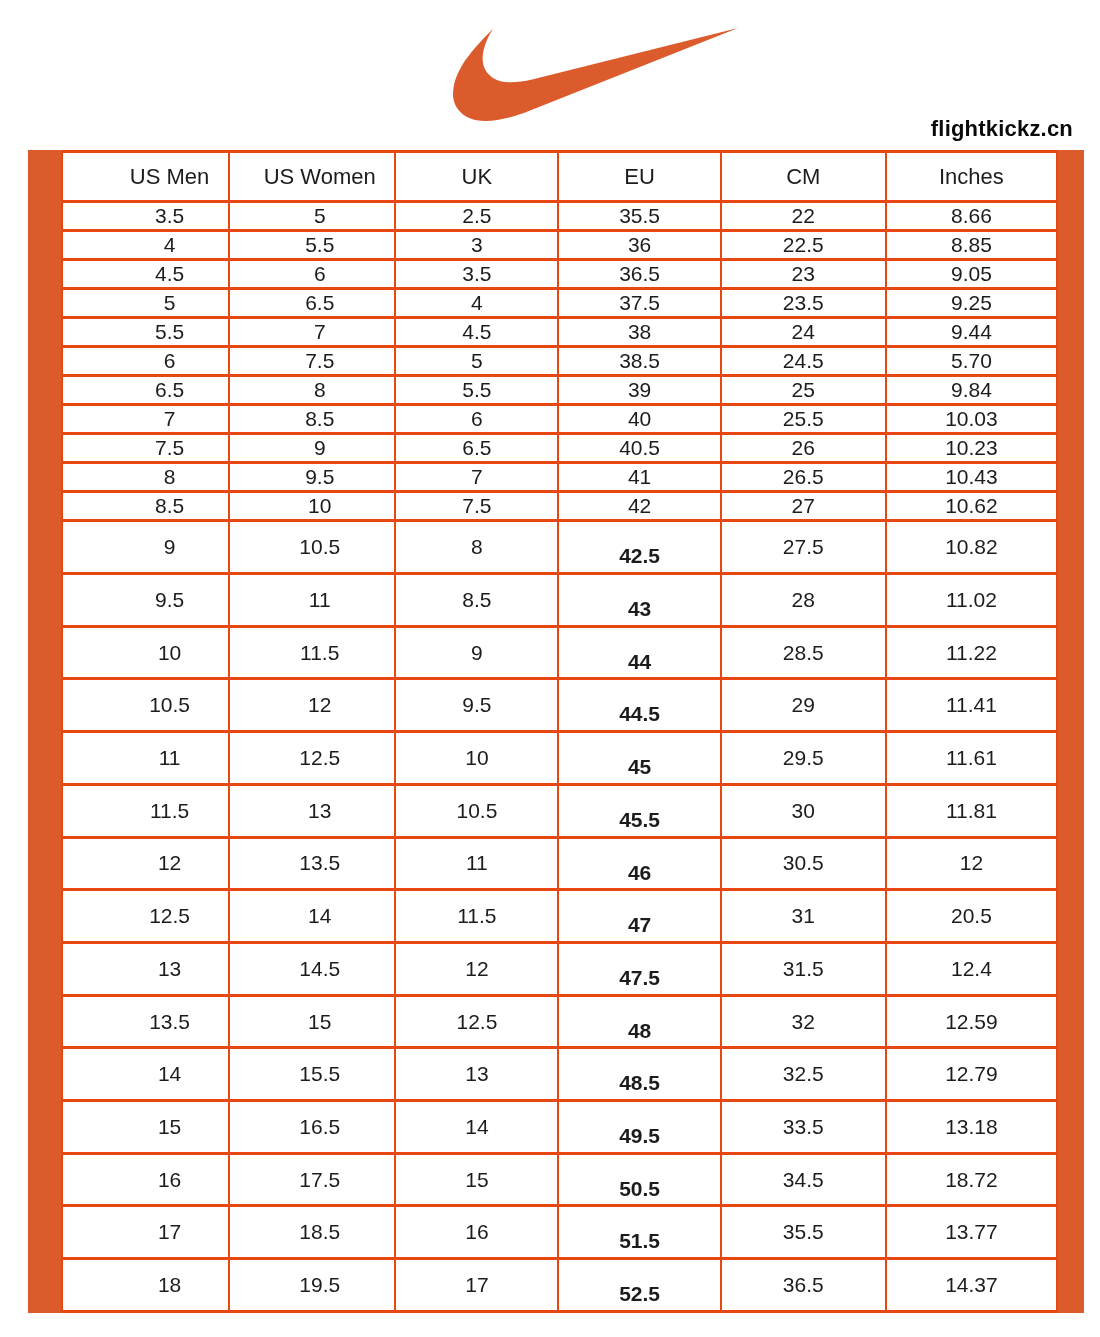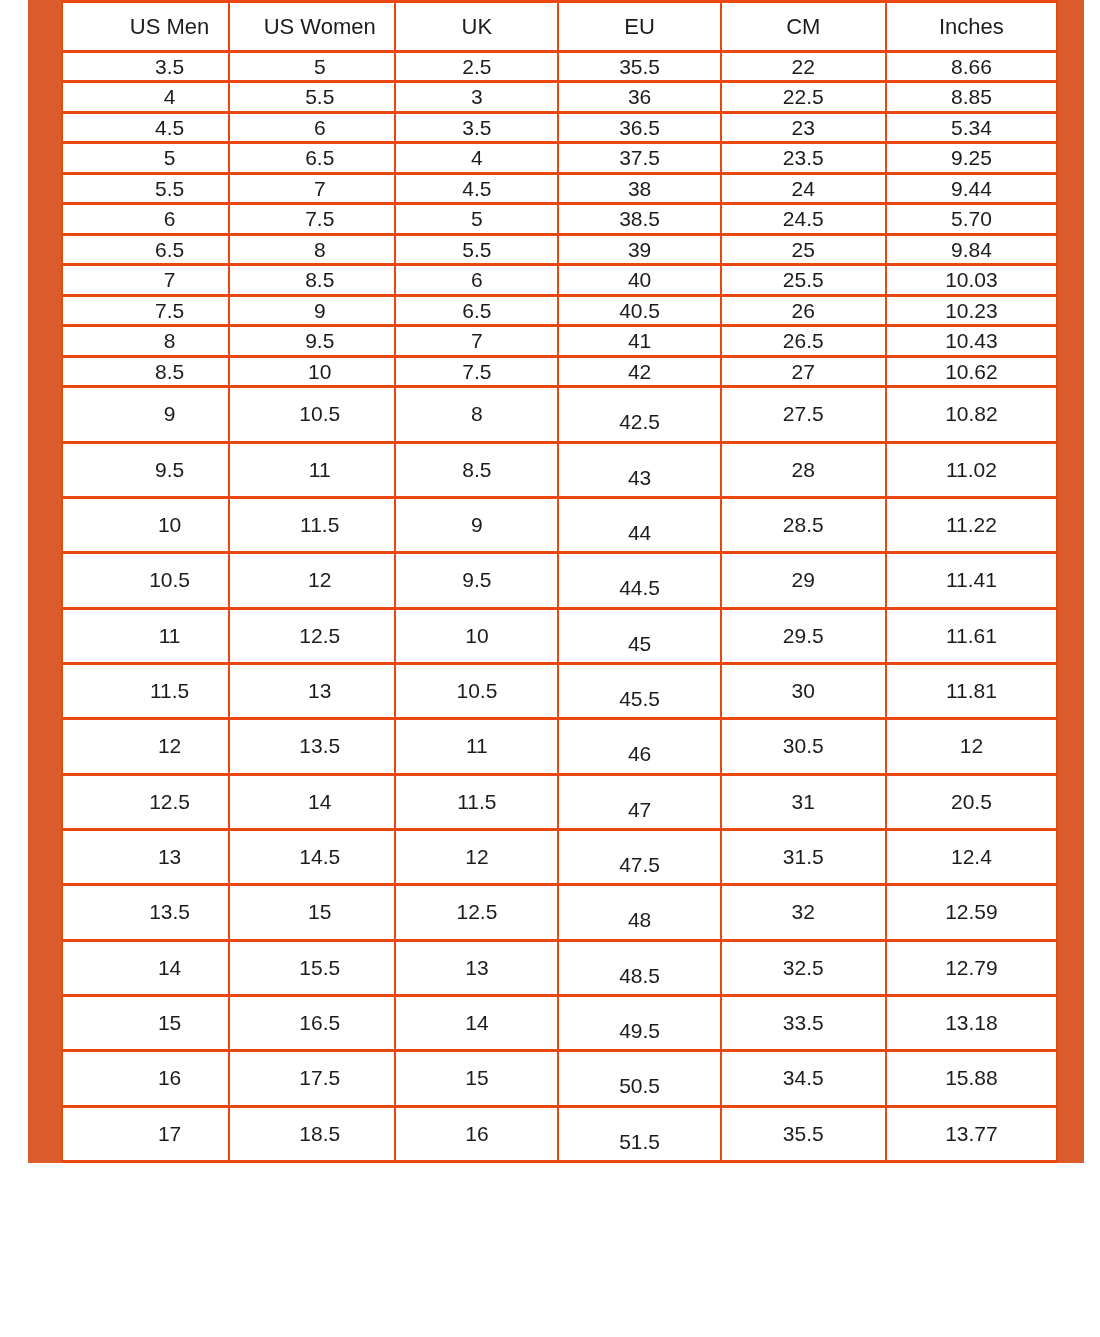--- a/index.html
+++ b/index.html
@@ -64,27 +64,35 @@
     border-top-width: 3px;
     font-size: 22px;
   }
   .size-table thead tr { height: 50px; }
   .size-table td { font-size: 21px; }
   .size-table th:nth-child(1), .size-table td:nth-child(1) { width: 16.8%; padding-left: 48px; }
   .size-table th:nth-child(2), .size-table td:nth-child(2) { width: 16.7%; padding-left: 15px; }
   .size-table th:nth-child(3), .size-table td:nth-child(3) { width: 16.4%; margin-left: 22px; }
   .size-table th:nth-child(4), .size-table td:nth-child(4) { width: 16.3%; }
   .size-table th:nth-child(5), .size-table td:nth-child(5) { width: 16.6%; margin-left: 8px; }
-  .size-table td.eu-top { vertical-align: top; padding-top: 22px; }
+  .size-table td.eu-top { vertical-align: top; padding-top: 22px; font-weight: bold; }
 </style>
 </head>
 <body>
 
 <div class="page">
 
+  <div class="brand-header">
+    <div class="swoosh-wrap">
+      <svg width="285" height="95" viewBox="0 7.7 24 8.6" preserveAspectRatio="none" xmlns="http://www.w3.org/2000/svg">
+        <path fill="#DC5B2D" d="M24 7.8L6.442 15.276c-1.456.616-2.679.925-3.668.925-1.12 0-1.933-.392-2.437-1.177-.317-.504-.41-1.143-.28-1.918.13-.775.476-1.6 1.036-2.478.467-.71 1.232-1.643 2.297-2.8a6.122 6.122 0 00-.784 1.848c-.28 1.195-.028 2.072.756 2.632.373.261.886.392 1.54.392.522 0 1.11-.084 1.764-.252L24 7.8z"></path>
+      </svg>
+    </div>
+    <div class="website">flightkickz.cn</div>
+  </div>
 
   <div class="table-section">
     <div class="accent-bar left"></div>
     <table class="size-table">
       <thead>
         <tr id="header-row">
             <th>US Men</th>
             <th>US Women</th>
             <th>UK</th>
             <th>EU</th>
@@ -108,21 +116,21 @@
             <td>36</td>
             <td>22.5</td>
             <td>8.85</td>
           </tr>
           <tr>
             <td>4.5</td>
             <td>6</td>
             <td>3.5</td>
             <td>36.5</td>
             <td>23</td>
-            <td>5.34</td>
+            <td>9.05</td>
           </tr>
           <tr>
             <td>5</td>
             <td>6.5</td>
             <td>4</td>
             <td>37.5</td>
             <td>23.5</td>
             <td>9.25</td>
           </tr>
           <tr>
@@ -276,28 +284,36 @@
             <td class="eu-top">49.5</td>
             <td>33.5</td>
             <td>13.18</td>
           </tr>
           <tr>
             <td>16</td>
             <td>17.5</td>
             <td>15</td>
             <td class="eu-top">50.5</td>
             <td>34.5</td>
-            <td>15.88</td>
+            <td>18.72</td>
           </tr>
           <tr>
             <td>17</td>
             <td>18.5</td>
             <td>16</td>
             <td class="eu-top">51.5</td>
             <td>35.5</td>
             <td>13.77</td>
           </tr>
+          <tr>
+            <td>18</td>
+            <td>19.5</td>
+            <td>17</td>
+            <td class="eu-top">52.5</td>
+            <td>36.5</td>
+            <td>14.37</td>
+          </tr>
         </tbody>
     </table>
     <div class="accent-bar right"></div>
   </div>
 
 </div>
 
 </body></html>

